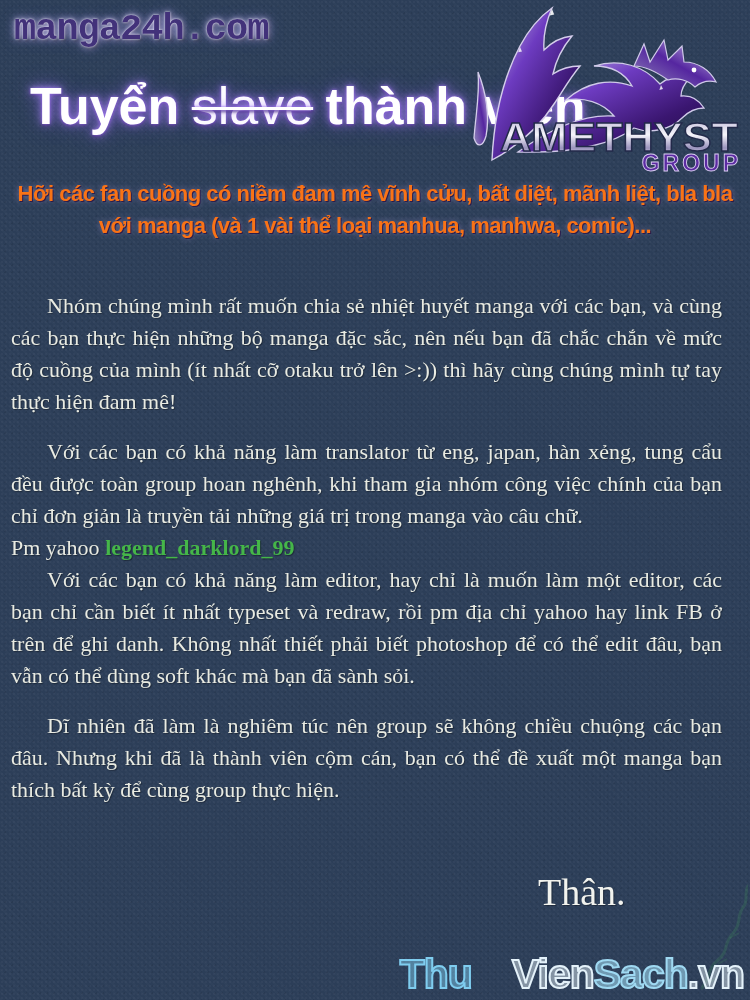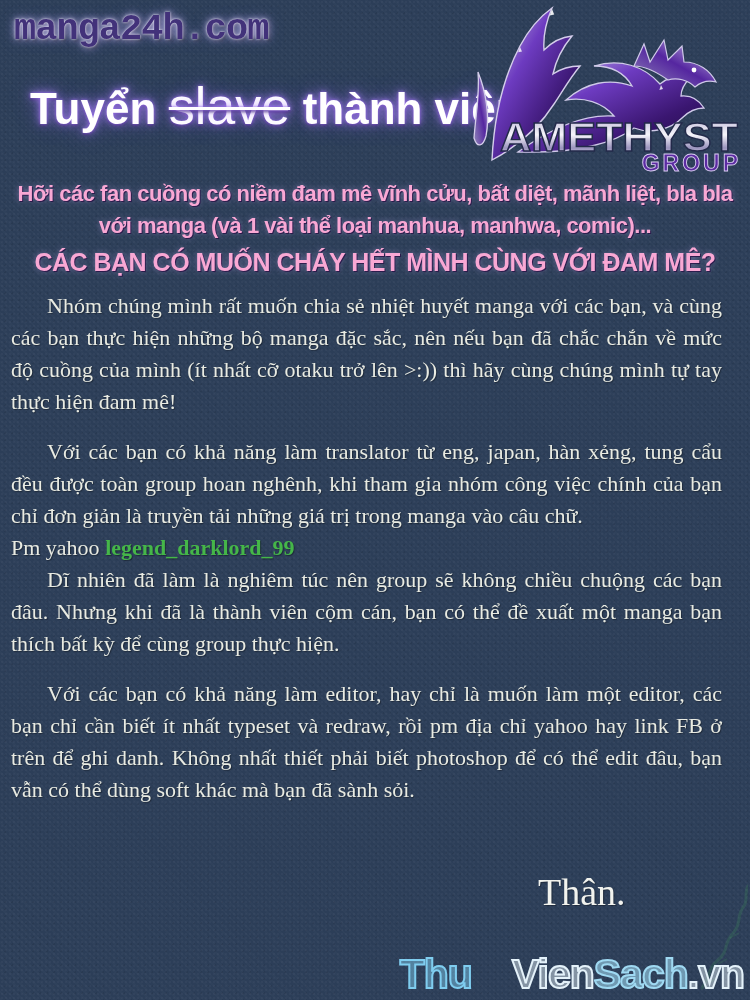--- a/index.html
+++ b/index.html
@@ -28,31 +28,31 @@
   .page-title{
     position:absolute;left:30px;top:76px;white-space:nowrap;
     font-family:"Liberation Sans","DejaVu Sans",sans-serif;
     color:#ffffff;
     text-shadow:
       0 0 3px rgba(150,105,235,.9),
       0 0 9px rgba(178,142,255,.9),
       0 0 20px rgba(140,95,245,.6),
       0 2px 3px rgba(30,15,70,.8);
   }
-  .page-title .t-bold{font-weight:bold;font-size:44px;}
+  .page-title .t-bold{font-weight:bold;font-size:52px;}
   .page-title .t-struck{
     font-weight:400;font-size:52px;padding:0 8px;
     text-decoration:line-through;
     text-decoration-thickness:3px;
   }
   .amethyst-logo{position:absolute;left:458px;top:0px;width:290px;height:175px;}
   .intro{
     position:absolute;left:0;right:0;top:178px;text-align:center;
     font-family:"Liberation Sans","DejaVu Sans",sans-serif;
-    font-weight:bold;color:#f9a8d4;
+    font-weight:bold;color:#f97316;
     text-shadow:1px 1px 0 rgba(40,20,70,.85), 0 0 6px rgba(205,180,255,.45);
   }
   .intro-line{font-size:22px;line-height:32px;letter-spacing:-0.5px;}
   .intro-line.big{font-size:25px;line-height:34px;margin-top:3px;letter-spacing:-0.5px;}
   .body-text{
     position:absolute;left:11px;right:28px;top:290px;
     font-size:22px;line-height:32px;color:#e9ebe2;
     text-align:justify;
     text-shadow:1px 1px 1px rgba(0,0,0,.35);
   }
@@ -119,38 +119,37 @@
     <path d="M62,47 l2,4.5 -3.8,0.8 z" fill="#ffffff" opacity="0.8"></path>
     <path d="M203,85 l2,4 -3.6,0.9 z" fill="#ffffff" opacity="0.8"></path>
   </g>
   <text x="42" y="151" textLength="238" lengthAdjust="spacingAndGlyphs" font-family="Liberation Sans, DejaVu Sans, sans-serif" font-weight="bold" font-size="40" fill="url(#gTxt)" stroke="#232a4a" stroke-width="1.4">AMETHYST</text>
   <text x="283" y="171" text-anchor="end" letter-spacing="3" font-family="Liberation Sans, DejaVu Sans, sans-serif" font-weight="bold" font-size="23" fill="#5c2ba2" stroke="#d9ccf2" stroke-width="0.9">GROUP</text>
 </svg>
 
 <div class="intro">
   <div class="intro-line">Hỡi các fan cuồng có niềm đam mê vĩnh cửu, bất diệt, mãnh liệt, bla bla</div>
   <div class="intro-line">với manga (và 1 vài thể loại manhua, manhwa, comic)...</div>
-  <div class="intro-line big">CÁC BẠN CÓ MUỐN CHÁY HẾT MÌNH CÙNG VỚI ĐAM MÊ?</div>
 </div>
 
 <div class="body-text">
   <p class="para">
     <span>Nhóm chúng mình rất muốn chia sẻ nhiệt huyết manga với các bạn, và cùng các bạn thực hiện những bộ manga đặc sắc, nên nếu bạn đã chắc chắn về mức độ cuồng của mình (ít nhất cỡ otaku trở lên &gt;:)) thì hãy cùng chúng mình tự tay thực hiện đam mê!</span>
   </p>
   <p class="para nogap">
     <span>Với các bạn có khả năng làm translator từ eng, japan, hàn xẻng, tung cẩu đều được toàn group hoan nghênh, khi tham gia nhóm công việc chính của bạn chỉ đơn giản là truyền tải những giá trị trong manga vào câu chữ.</span>
   </p>
   <div class="contact-line">
     <span>Pm yahoo </span><span class="green-bold">legend_darklord_99</span>
   </div>
   <p class="para">
-    <span>Dĩ nhiên đã làm là nghiêm túc nên group sẽ không chiều chuộng các bạn đâu. Nhưng khi đã là thành viên cộm cán, bạn có thể đề xuất một manga bạn thích bất kỳ để cùng group thực hiện.</span>
+    <span>Với các bạn có khả năng làm editor, hay chỉ là muốn làm một editor, các bạn chỉ cần biết ít nhất typeset và redraw, rồi pm địa chỉ yahoo hay link FB ở trên để ghi danh. Không nhất thiết phải biết photoshop để có thể edit đâu, bạn vẫn có thể dùng soft khác mà bạn đã sành sỏi.</span>
   </p>
   <p class="para">
-    <span>Với các bạn có khả năng làm editor, hay chỉ là muốn làm một editor, các bạn chỉ cần biết ít nhất typeset và redraw, rồi pm địa chỉ yahoo hay link FB ở trên để ghi danh. Không nhất thiết phải biết photoshop để có thể edit đâu, bạn vẫn có thể dùng soft khác mà bạn đã sành sỏi.</span>
+    <span>Dĩ nhiên đã làm là nghiêm túc nên group sẽ không chiều chuộng các bạn đâu. Nhưng khi đã là thành viên cộm cán, bạn có thể đề xuất một manga bạn thích bất kỳ để cùng group thực hiện.</span>
   </p>
 </div>
 
 <div class="signoff">Thân.</div>
 
 <svg class="scribble" width="60" height="120" viewBox="0 0 60 120" xmlns="http://www.w3.org/2000/svg">
   <path d="M14,116 C24,104 18,98 30,88 C42,78 34,72 46,60 C54,50 48,44 56,34 C60,28 56,22 60,14" fill="none" stroke="#4cc25a" stroke-width="3" opacity="0.28" stroke-linecap="round"></path>
   <path d="M20,112 l8,-6 M30,92 l9,-5 M42,66 l9,-5" fill="none" stroke="#4cc25a" stroke-width="2" opacity="0.22"></path>
 </svg>
 

